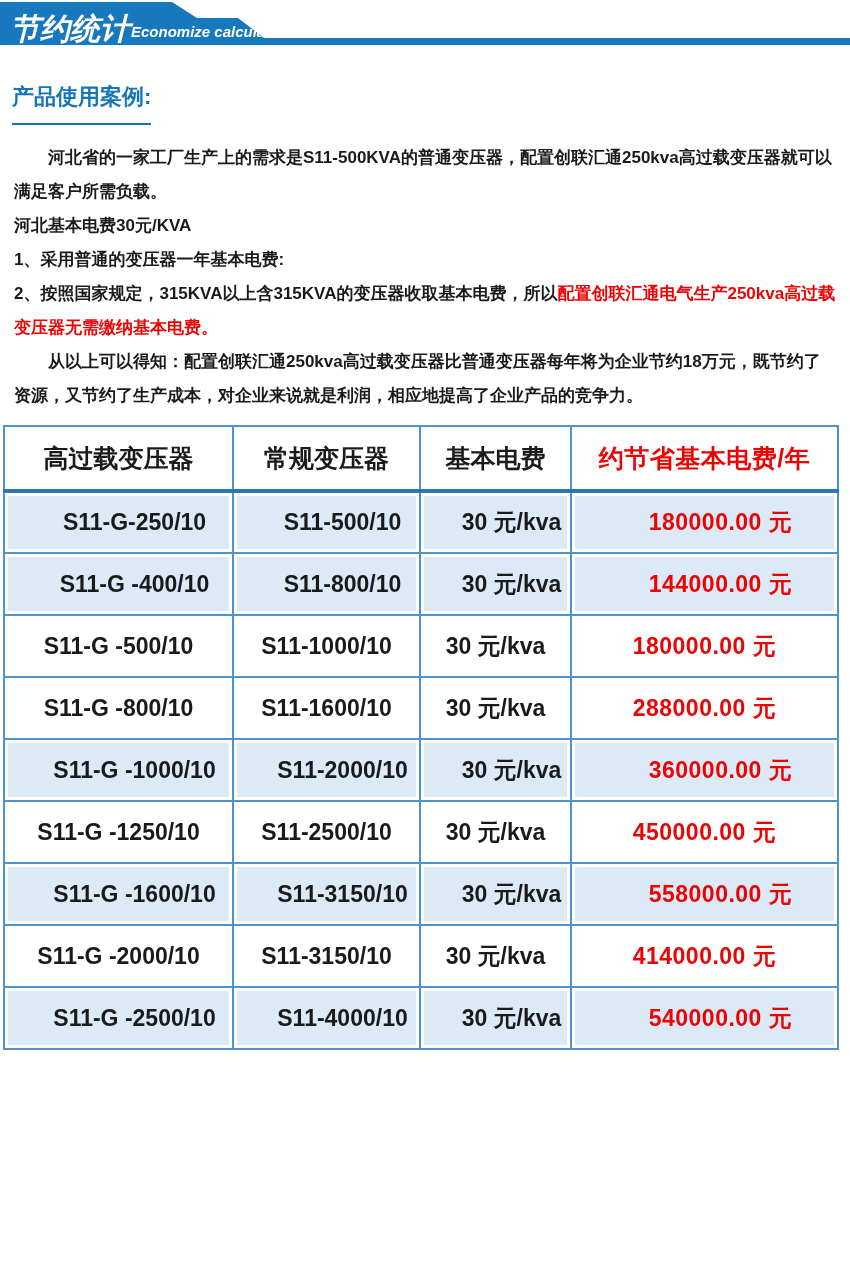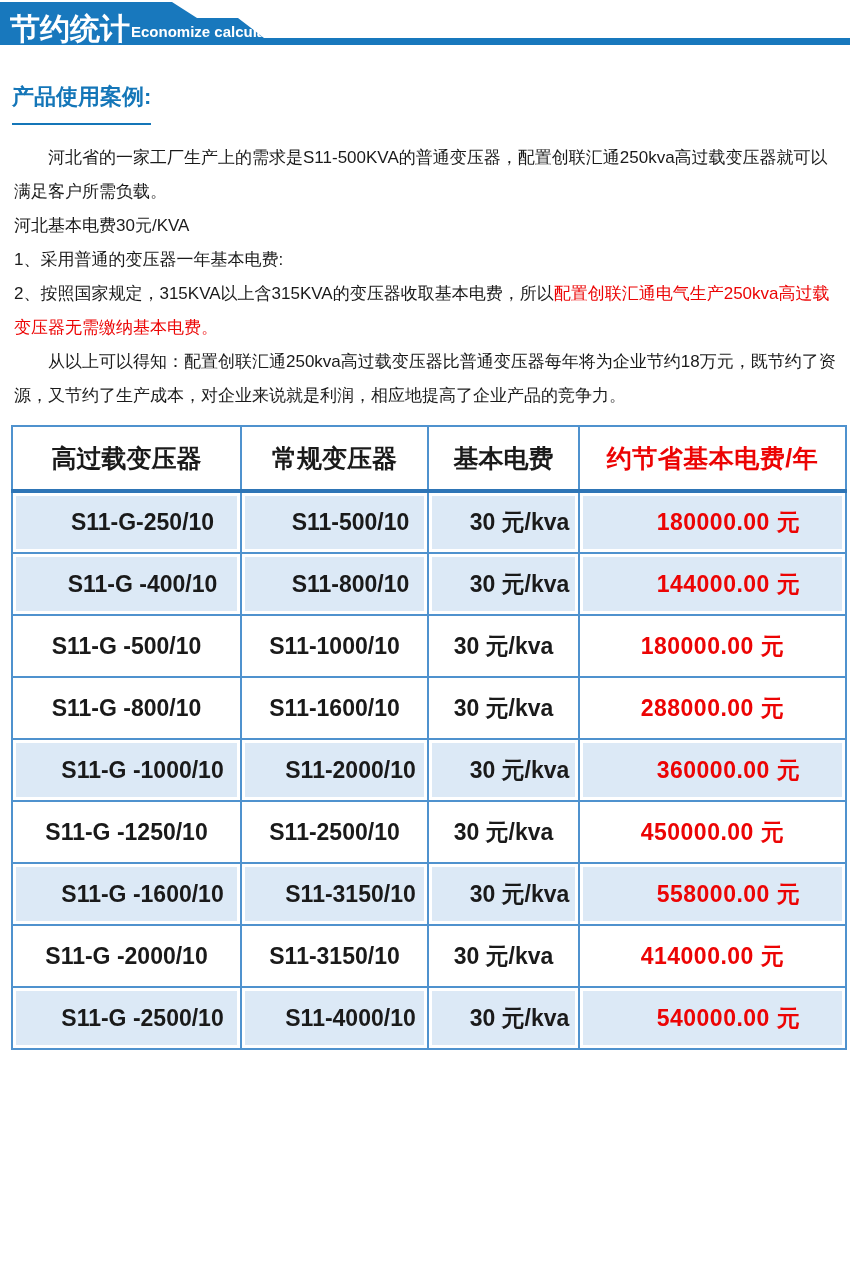--- a/index.html
+++ b/index.html
@@ -13,42 +13,42 @@
   }
   *{margin:0;padding:0;box-sizing:border-box;}
   html,body{background:#fff;}
   body{
     width:850px;min-height:1281px;
     font-family:"Liberation Sans","DejaVu Sans",sans-serif;
     color:var(--ink);
     overflow-x:hidden;
   }
   
-  .banner{position:relative;width:716px;height:46px;}
+  .banner{position:relative;width:716px;height:46px;font-style:italic;}
   .banner svg{display:block;}
   .banner-zh{fill:#fff;font-family:"Liberation Sans","DejaVu Sans",sans-serif;font-size:30px;font-weight:bold;}
   .banner-en{fill:#fff;font-family:"Liberation Sans","DejaVu Sans",sans-serif;font-size:15px;font-weight:600;}
   
   .section-title{
     display:inline-block;
     margin:36px 0 0 12px;
     font-size:22px;font-weight:bold;
     color:var(--title-blue);
     padding-bottom:11px;
     border-bottom:2px solid var(--title-blue);
   }
   
-  .copy{margin:16px 14px 0 14px;font-size:17px;font-weight:400;line-height:34px;}
+  .copy{margin:16px 14px 0 14px;font-size:17px;font-weight:700;line-height:34px;}
   .copy p{margin:0;}
   .indent{text-indent:2em;}
   .red{color:var(--accent-red);}
   
   table.savings-table{
     width:834px;
-    margin:12px 8px 0 11px;
+    margin:12px 8px 0 3px;
     border-collapse:collapse;
     table-layout:fixed;
   }
   .savings-table th,
   .savings-table td{
     border:2px solid var(--grid-blue);
     box-shadow:inset 0 0 0 3px #fff;
     text-align:center;
     vertical-align:middle;
     background:#fff;

